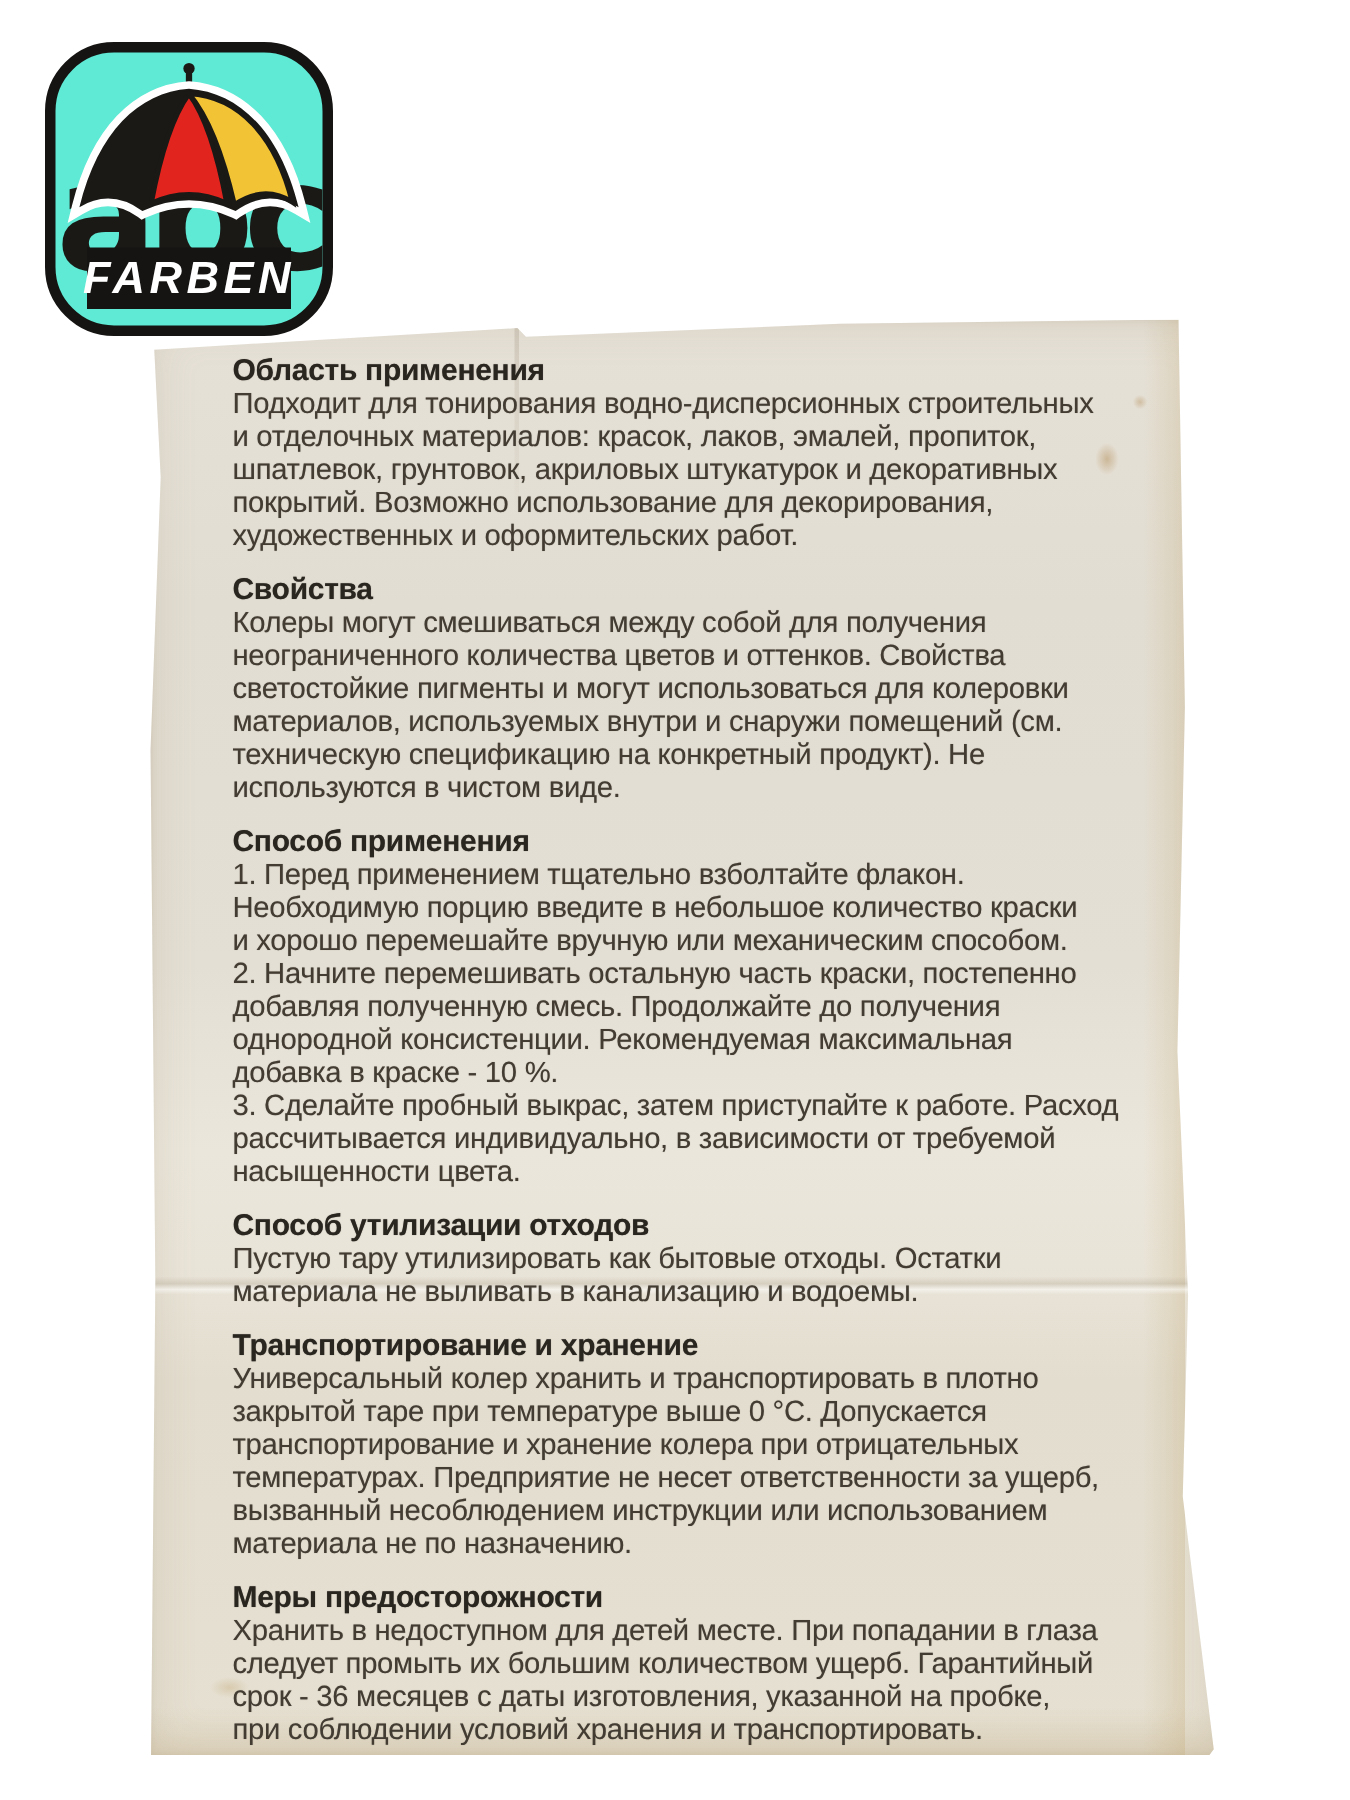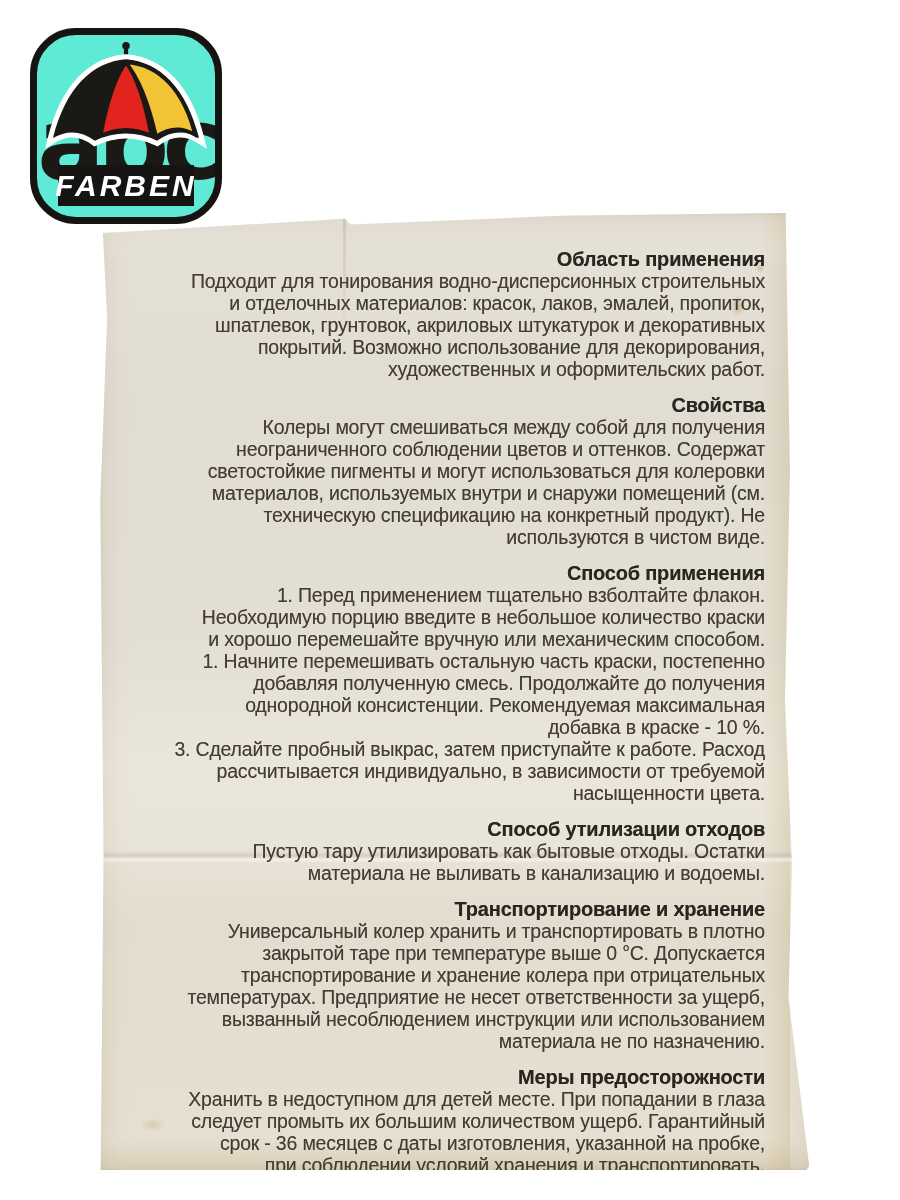--- a/index.html
+++ b/index.html
@@ -80,21 +80,21 @@
     position:absolute; left:0; right:0; top:638px; height:12px;
     background:linear-gradient(180deg, rgba(255,255,255,0) 0%, rgba(124,108,82,0.17) 40%, rgba(255,255,255,0.5) 72%, rgba(255,255,255,0) 100%);
   }
   .crease-v {
     position:absolute; left:243px; top:2px; width:3px; height:130px;
     background:linear-gradient(180deg, rgba(124,108,82,0.20), rgba(124,108,82,0));
   }
 
   
   .content {
-    position:absolute; left:55px; top:35px; width:610px;text-align:right;
+    position:absolute; left:55px; top:23px; width:610px;
   }
   .content section { margin:0 0 14px 0; }
   .content h2 {
     margin:0; padding:0;
     font-size:20px; line-height:22px;
     font-weight:700; color:#29251f;
     letter-spacing:-0.2px;
     white-space:nowrap;
     text-shadow:0 0 0.6px rgba(41,37,31,0.55);
   }
@@ -141,32 +141,32 @@
         <h2>Область применения</h2>
         <div class="line">Подходит для тонирования водно-дисперсионных строительных</div>
         <div class="line">и отделочных материалов: красок, лаков, эмалей, пропиток,</div>
         <div class="line">шпатлевок, грунтовок, акриловых штукатурок и декоративных</div>
         <div class="line">покрытий. Возможно использование для декорирования,</div>
         <div class="line">художественных и оформительских работ.</div>
       </section>
       <section>
         <h2>Свойства</h2>
         <div class="line">Колеры могут смешиваться между собой для получения</div>
-        <div class="line">неограниченного соблюдении цветов и оттенков. Содержат</div>
+        <div class="line">неограниченного количества цветов и оттенков. Свойства</div>
         <div class="line">светостойкие пигменты и могут использоваться для колеровки</div>
         <div class="line">материалов, используемых внутри и снаружи помещений (см.</div>
         <div class="line">техническую спецификацию на конкретный продукт). Не</div>
         <div class="line">используются в чистом виде.</div>
       </section>
       <section>
         <h2>Способ применения</h2>
         <div class="line">1. Перед применением тщательно взболтайте флакон.</div>
         <div class="line">Необходимую порцию введите в небольшое количество краски</div>
         <div class="line">и хорошо перемешайте вручную или механическим способом.</div>
-        <div class="line">1. Начните перемешивать остальную часть краски, постепенно</div>
+        <div class="line">2. Начните перемешивать остальную часть краски, постепенно</div>
         <div class="line">добавляя полученную смесь. Продолжайте до получения</div>
         <div class="line">однородной консистенции. Рекомендуемая максимальная</div>
         <div class="line">добавка в краске - 10 %.</div>
         <div class="line">3. Сделайте пробный выкрас, затем приступайте к работе. Расход</div>
         <div class="line">рассчитывается индивидуально, в зависимости от требуемой</div>
         <div class="line">насыщенности цвета.</div>
       </section>
       <section>
         <h2>Способ утилизации отходов</h2>
         <div class="line">Пустую тару утилизировать как бытовые отходы. Остатки</div>

